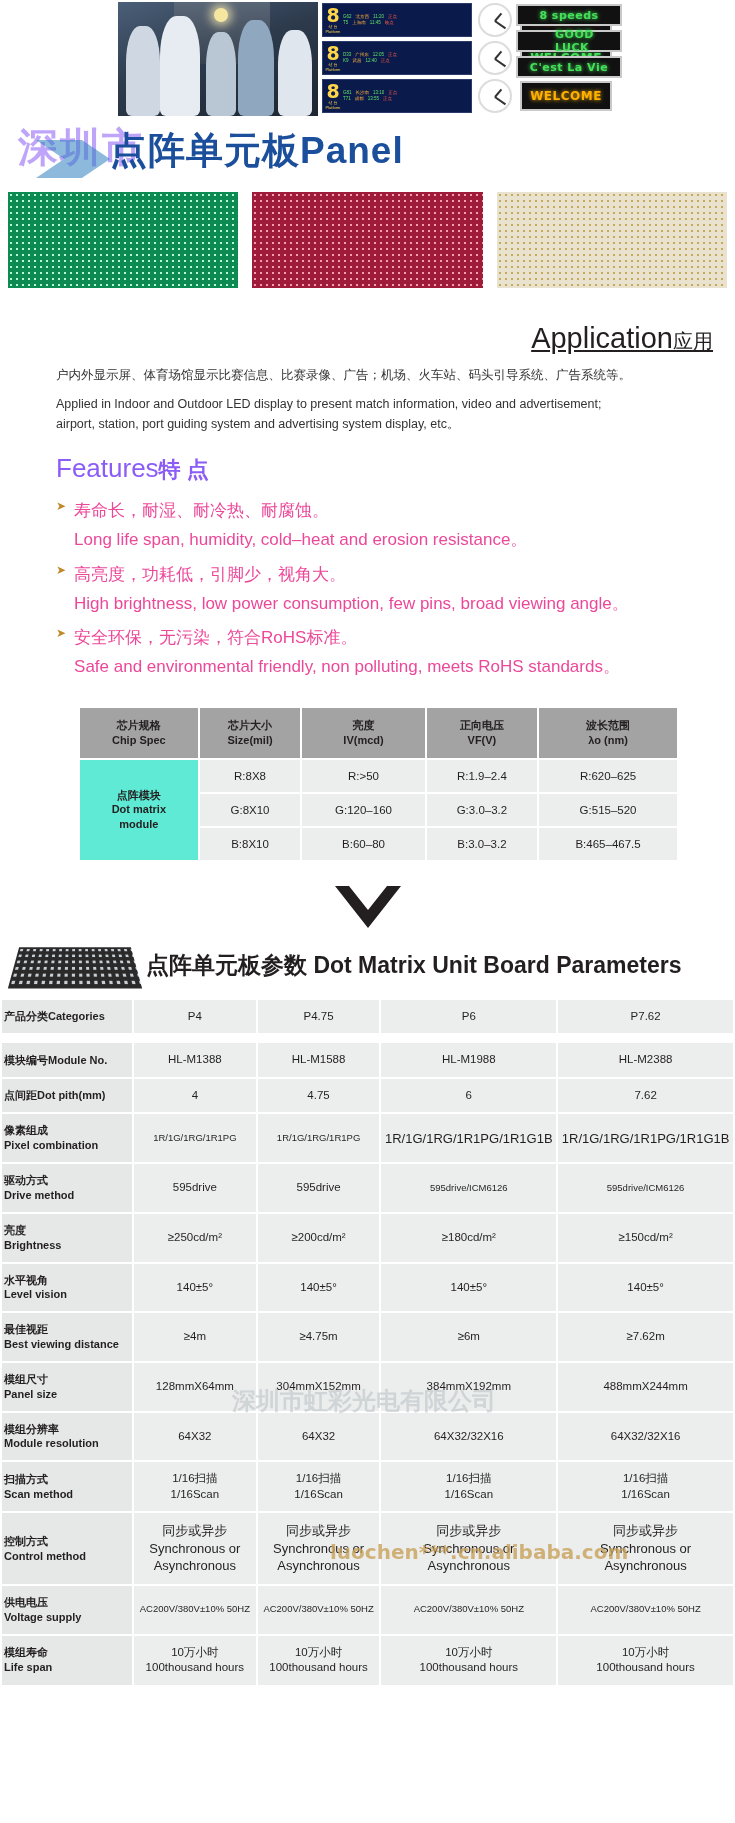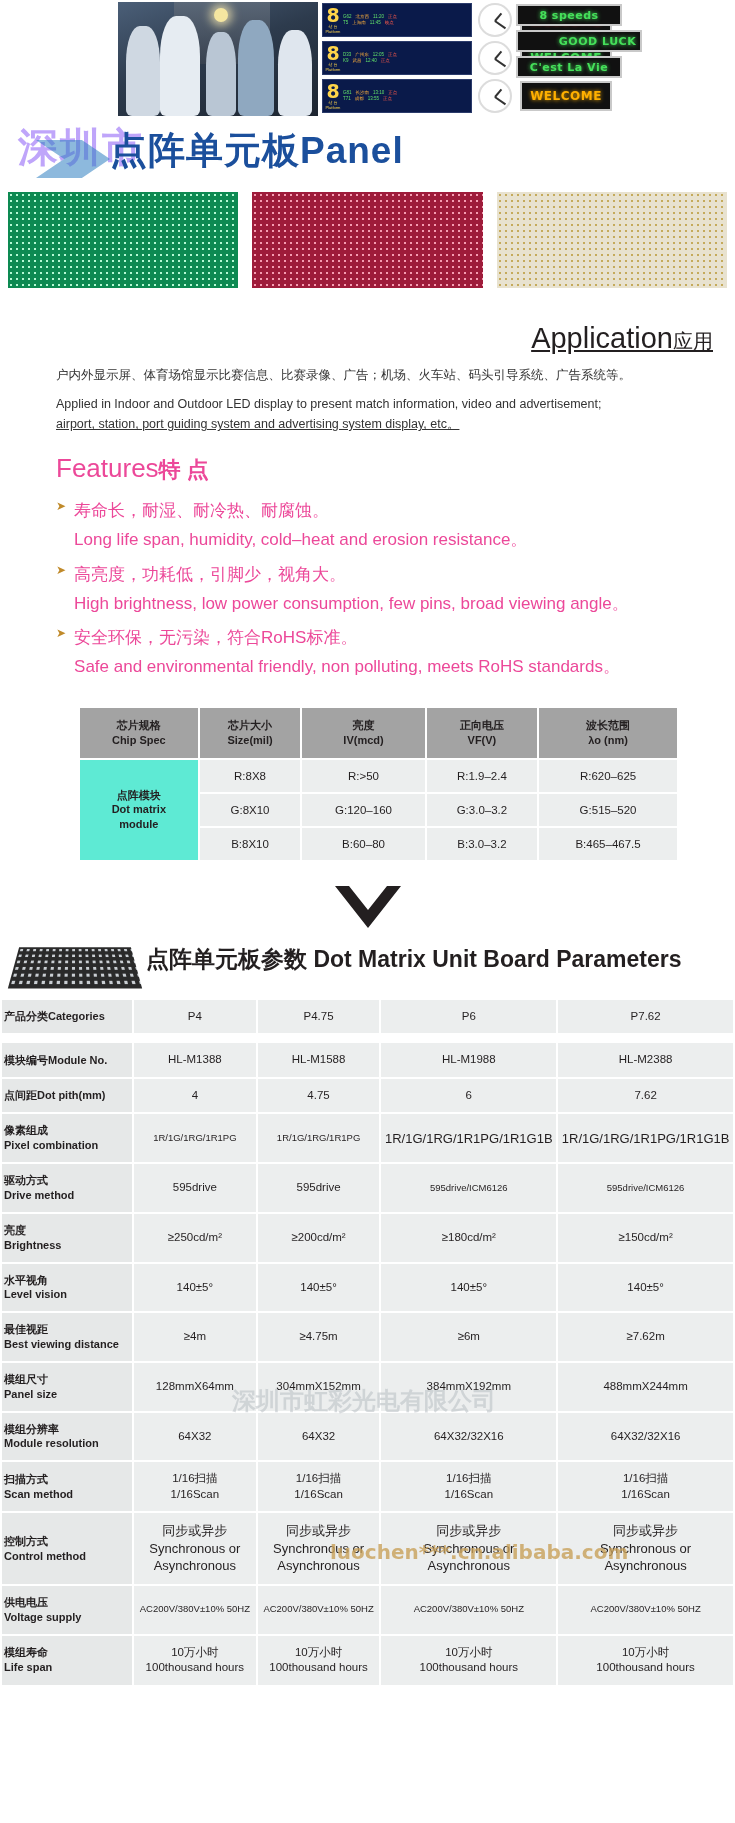--- a/index.html
+++ b/index.html
@@ -111,21 +111,21 @@
     background-image: radial-gradient(circle, rgba(190,160,70,.85) 30%, rgba(232,226,207,0) 32%);
     background-size: 6px 6px;
   }
   .sec-head {
     text-align:right; padding:30px 22px 6px 0; font-size:29px; color:#231f20;
     font-weight:normal;
     text-decoration:underline;
   }
   .sec-head .cn { font-size:20px; }
   .sec-head-left {
-    padding:18px 0 6px 56px; font-size:26px; color:#ec4899;
+    padding:18px 0 6px 56px; font-size:26px; color:#8b5cf6;
   }
   .sec-head-left .cn { font-size:22px; font-weight:bold; }
 
   .para { padding:4px 18px 0 56px; font-size:12.5px; line-height:1.65; color:#333; }
 
   .feat { padding:6px 18px 0 56px; }
   .feat-item { display:flex; gap:8px; margin-bottom:6px; }
   .feat-bullet { color:#c08a2a; font-size:12px; line-height:1.6; }
   .feat-text { font-size:17px; line-height:1.7; color:#ec4899; }
 
@@ -136,21 +136,21 @@
     font-size:11.5px; padding:10px 4px; color:#231f20; font-weight:normal;
   }
   .spec-table thead td { font-weight:bold; background:#a3a3a3; font-size:11px; line-height:1.35; }
   .spec-table .rowhead { font-weight:bold; background:#5eead4; font-size:11px; line-height:1.35; }
 
   
   .chevron { text-align:center; margin:24px 0 6px; }
   .chevron svg { display:inline-block; }
 
   
-  .params-head { display:flex; padding:6px 10px 10px 14px; }
+  .params-head { display:flex; align-items:center; padding:6px 10px 10px 14px; }
   .params-head .mini-panel {
     width:122px; height:44px; margin-right:10px;
     background:#2a2a2a;
     background-image: radial-gradient(circle, rgba(210,215,220,.95) 30%, rgba(42,42,42,0) 32%);
     background-size: 7px 7px;
     transform: perspective(90px) rotateX(22deg);
   }
   .params-title { font-size:23px; font-weight:bold; color:#231f20; letter-spacing:0; }
 
   
@@ -270,21 +270,21 @@
           </div>
         </div>
         <div class="clock"></div>
         <div class="sign-led led-amber">WELCOME</div>
       </div>
 
     </div>
 
     <div style="position:absolute; left:516px; top:4px; width:106px;">
       <div class="sign-led led-green" style="margin:0 0 4px 0; width:106px; height:22px; font-size:11px;">8 speeds</div>
-      <div class="sign-led led-green" style="margin:0 0 4px 0; width:126px; height:22px; font-size:11px;padding-left:37px;">GOOD LUCK</div>
+      <div class="sign-led led-green" style="margin:0 0 4px 0; width:106px; height:22px; font-size:11px;padding-left:37px;">GOOD LUCK</div>
       <div class="sign-led led-green" style="margin:0; width:106px; height:22px; font-size:11px;">C'est La Vie</div>
     </div>
   </div>
 
   <div class="title-wrap">
     <div class="watermark-big">深圳市</div>
     <div class="arrow-mark"></div>
     <div class="main-title">
       <span>点阵单元板</span><span class="en">Panel</span>
     </div>
@@ -300,21 +300,21 @@
     <div class="panel p-amber">
         <div class="grid"></div>
       </div>
   </div>
 
   <div class="sec-head">
     <span>Application</span><span class="cn">应用</span>
   </div>
   <div class="para">户内外显示屏、体育场馆显示比赛信息、比赛录像、广告；机场、火车站、码头引导系统、广告系统等。</div>
   <div class="para" style="padding-top:8px;">Applied in Indoor and Outdoor LED display to present match information, video and advertisement;</div>
-  <div class="para" style="padding-top:0;text-decoration:underline;">airport, station, port guiding system and advertising system display, etc。</div>
+  <div class="para" style="padding-top:0;">airport, station, port guiding system and advertising system display, etc。</div>
 
   <div class="sec-head-left">
     <span>Features</span><span class="cn">特 点</span>
   </div>
 
   <div class="feat">
     <div class="feat-item">
       <span class="feat-bullet">➤</span>
       <div>
         <div class="feat-text">寿命长，耐湿、耐冷热、耐腐蚀。</div>

